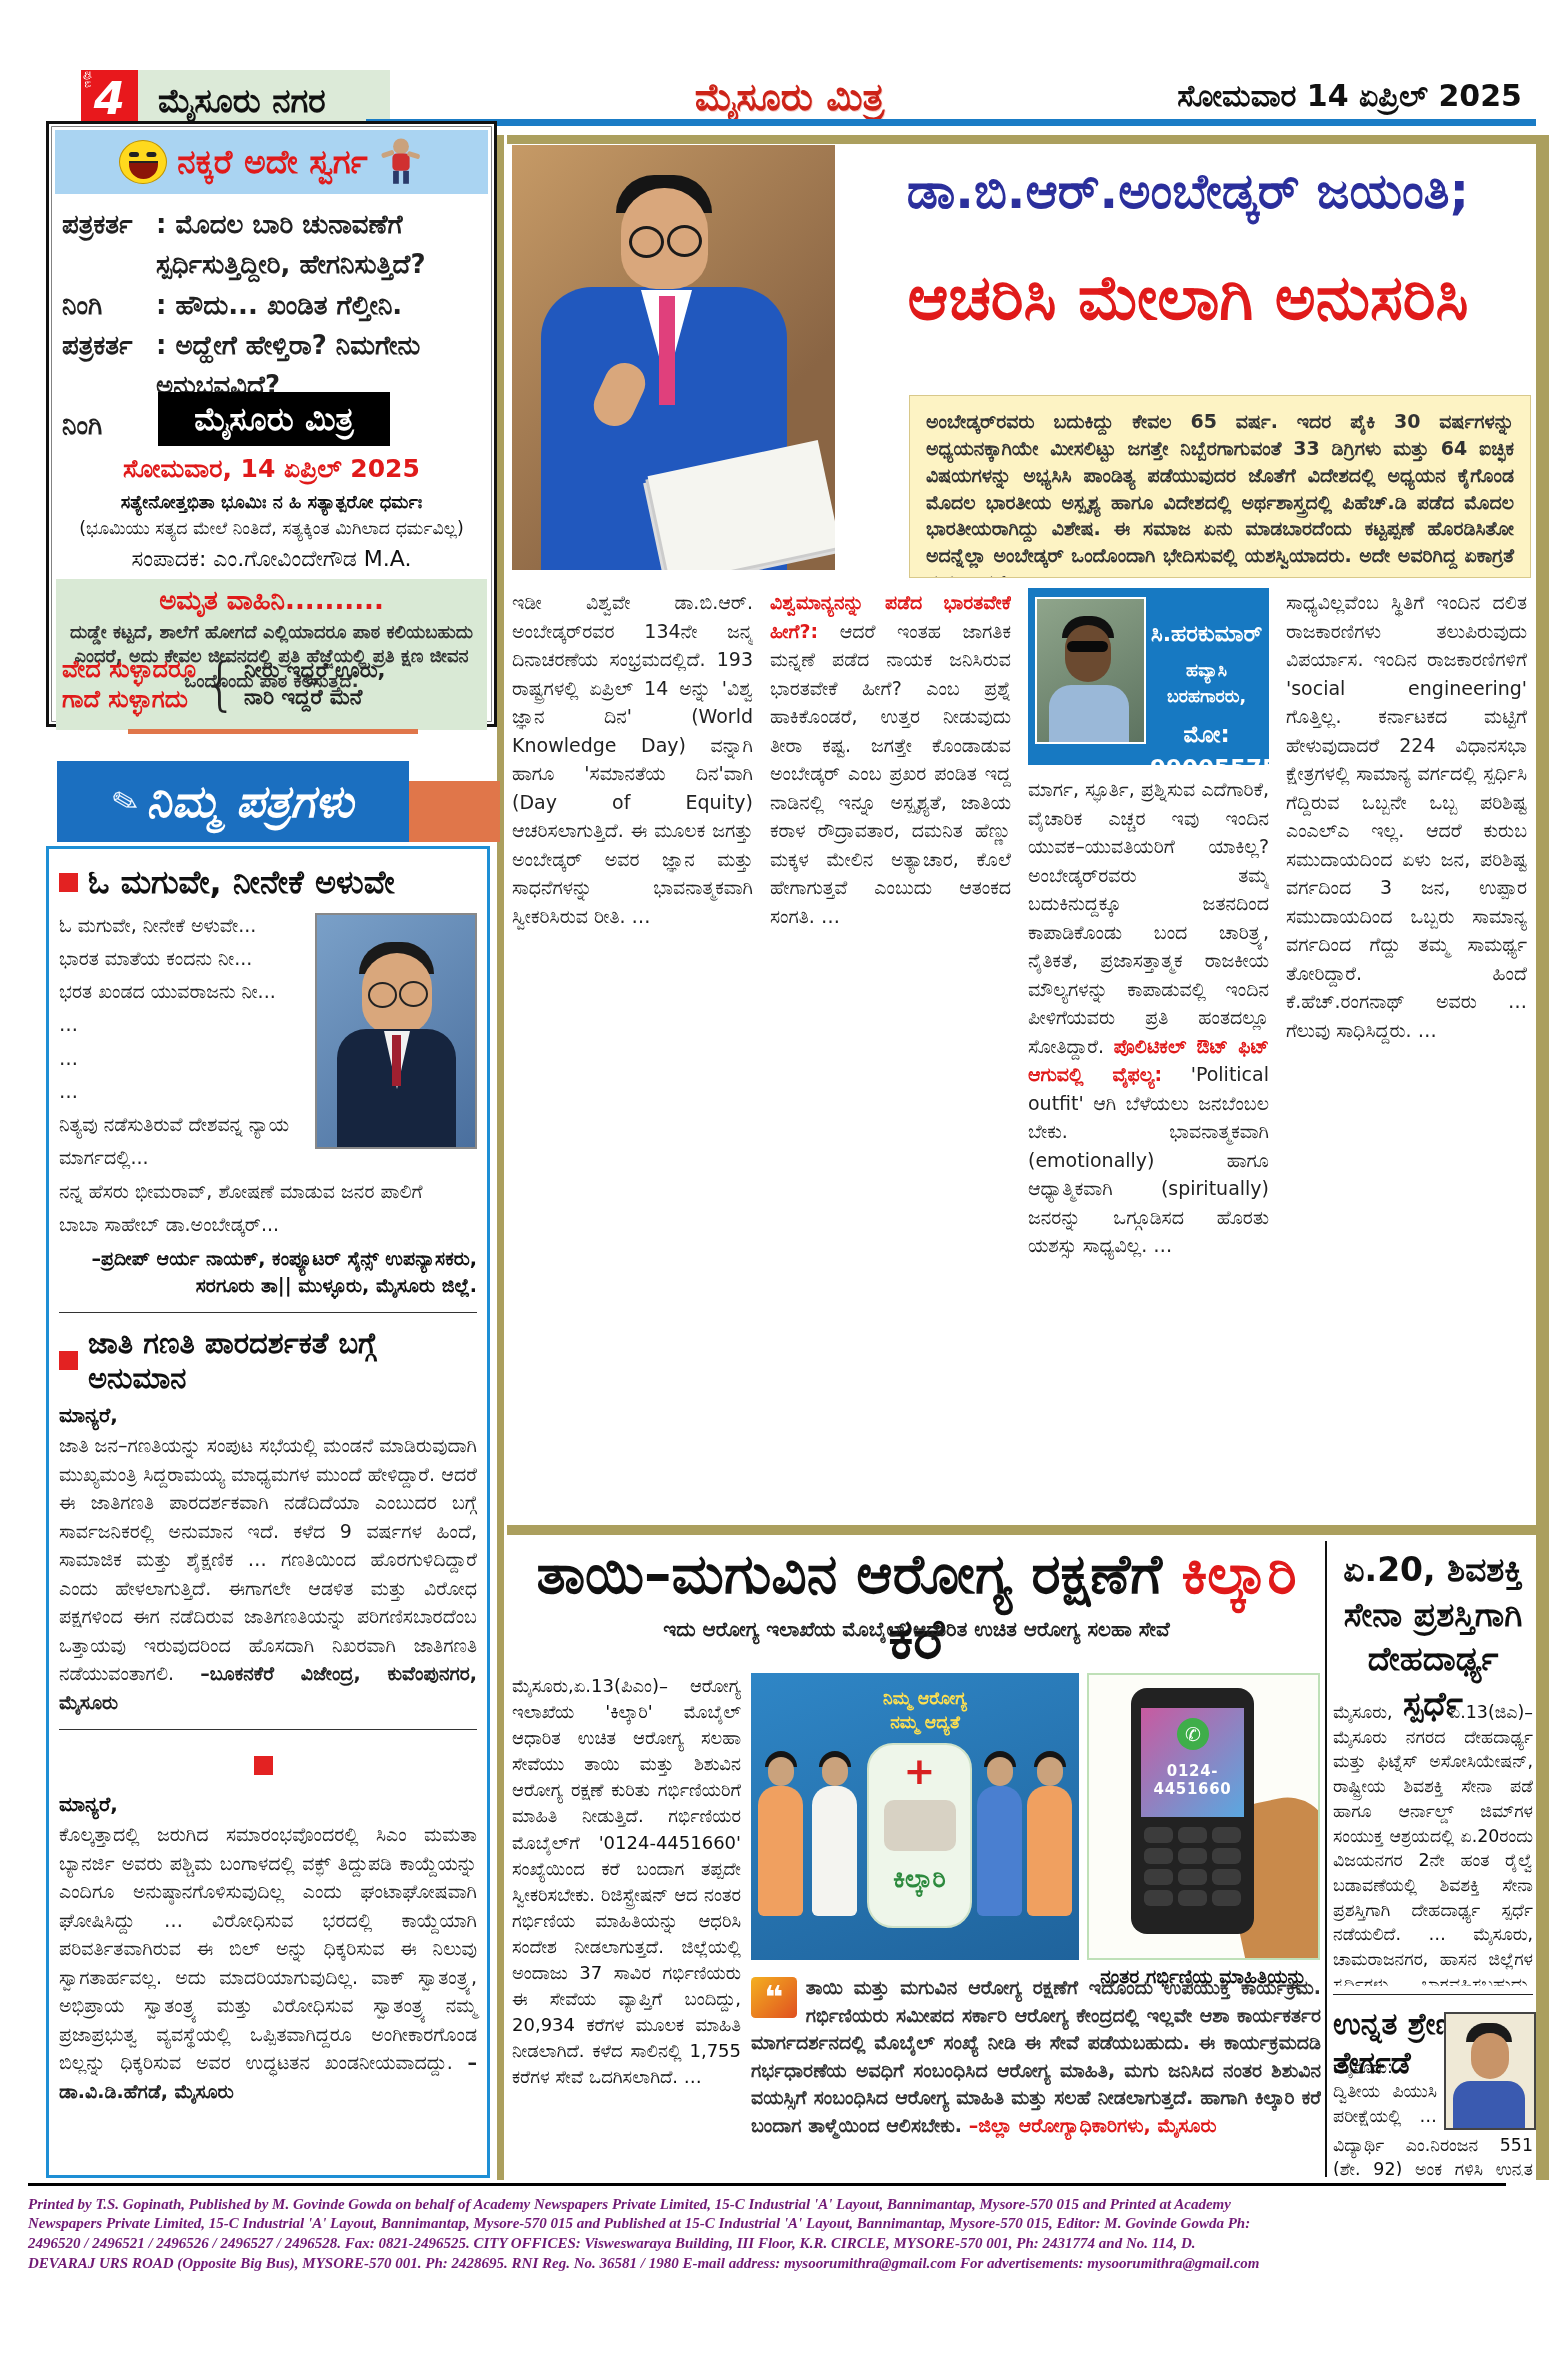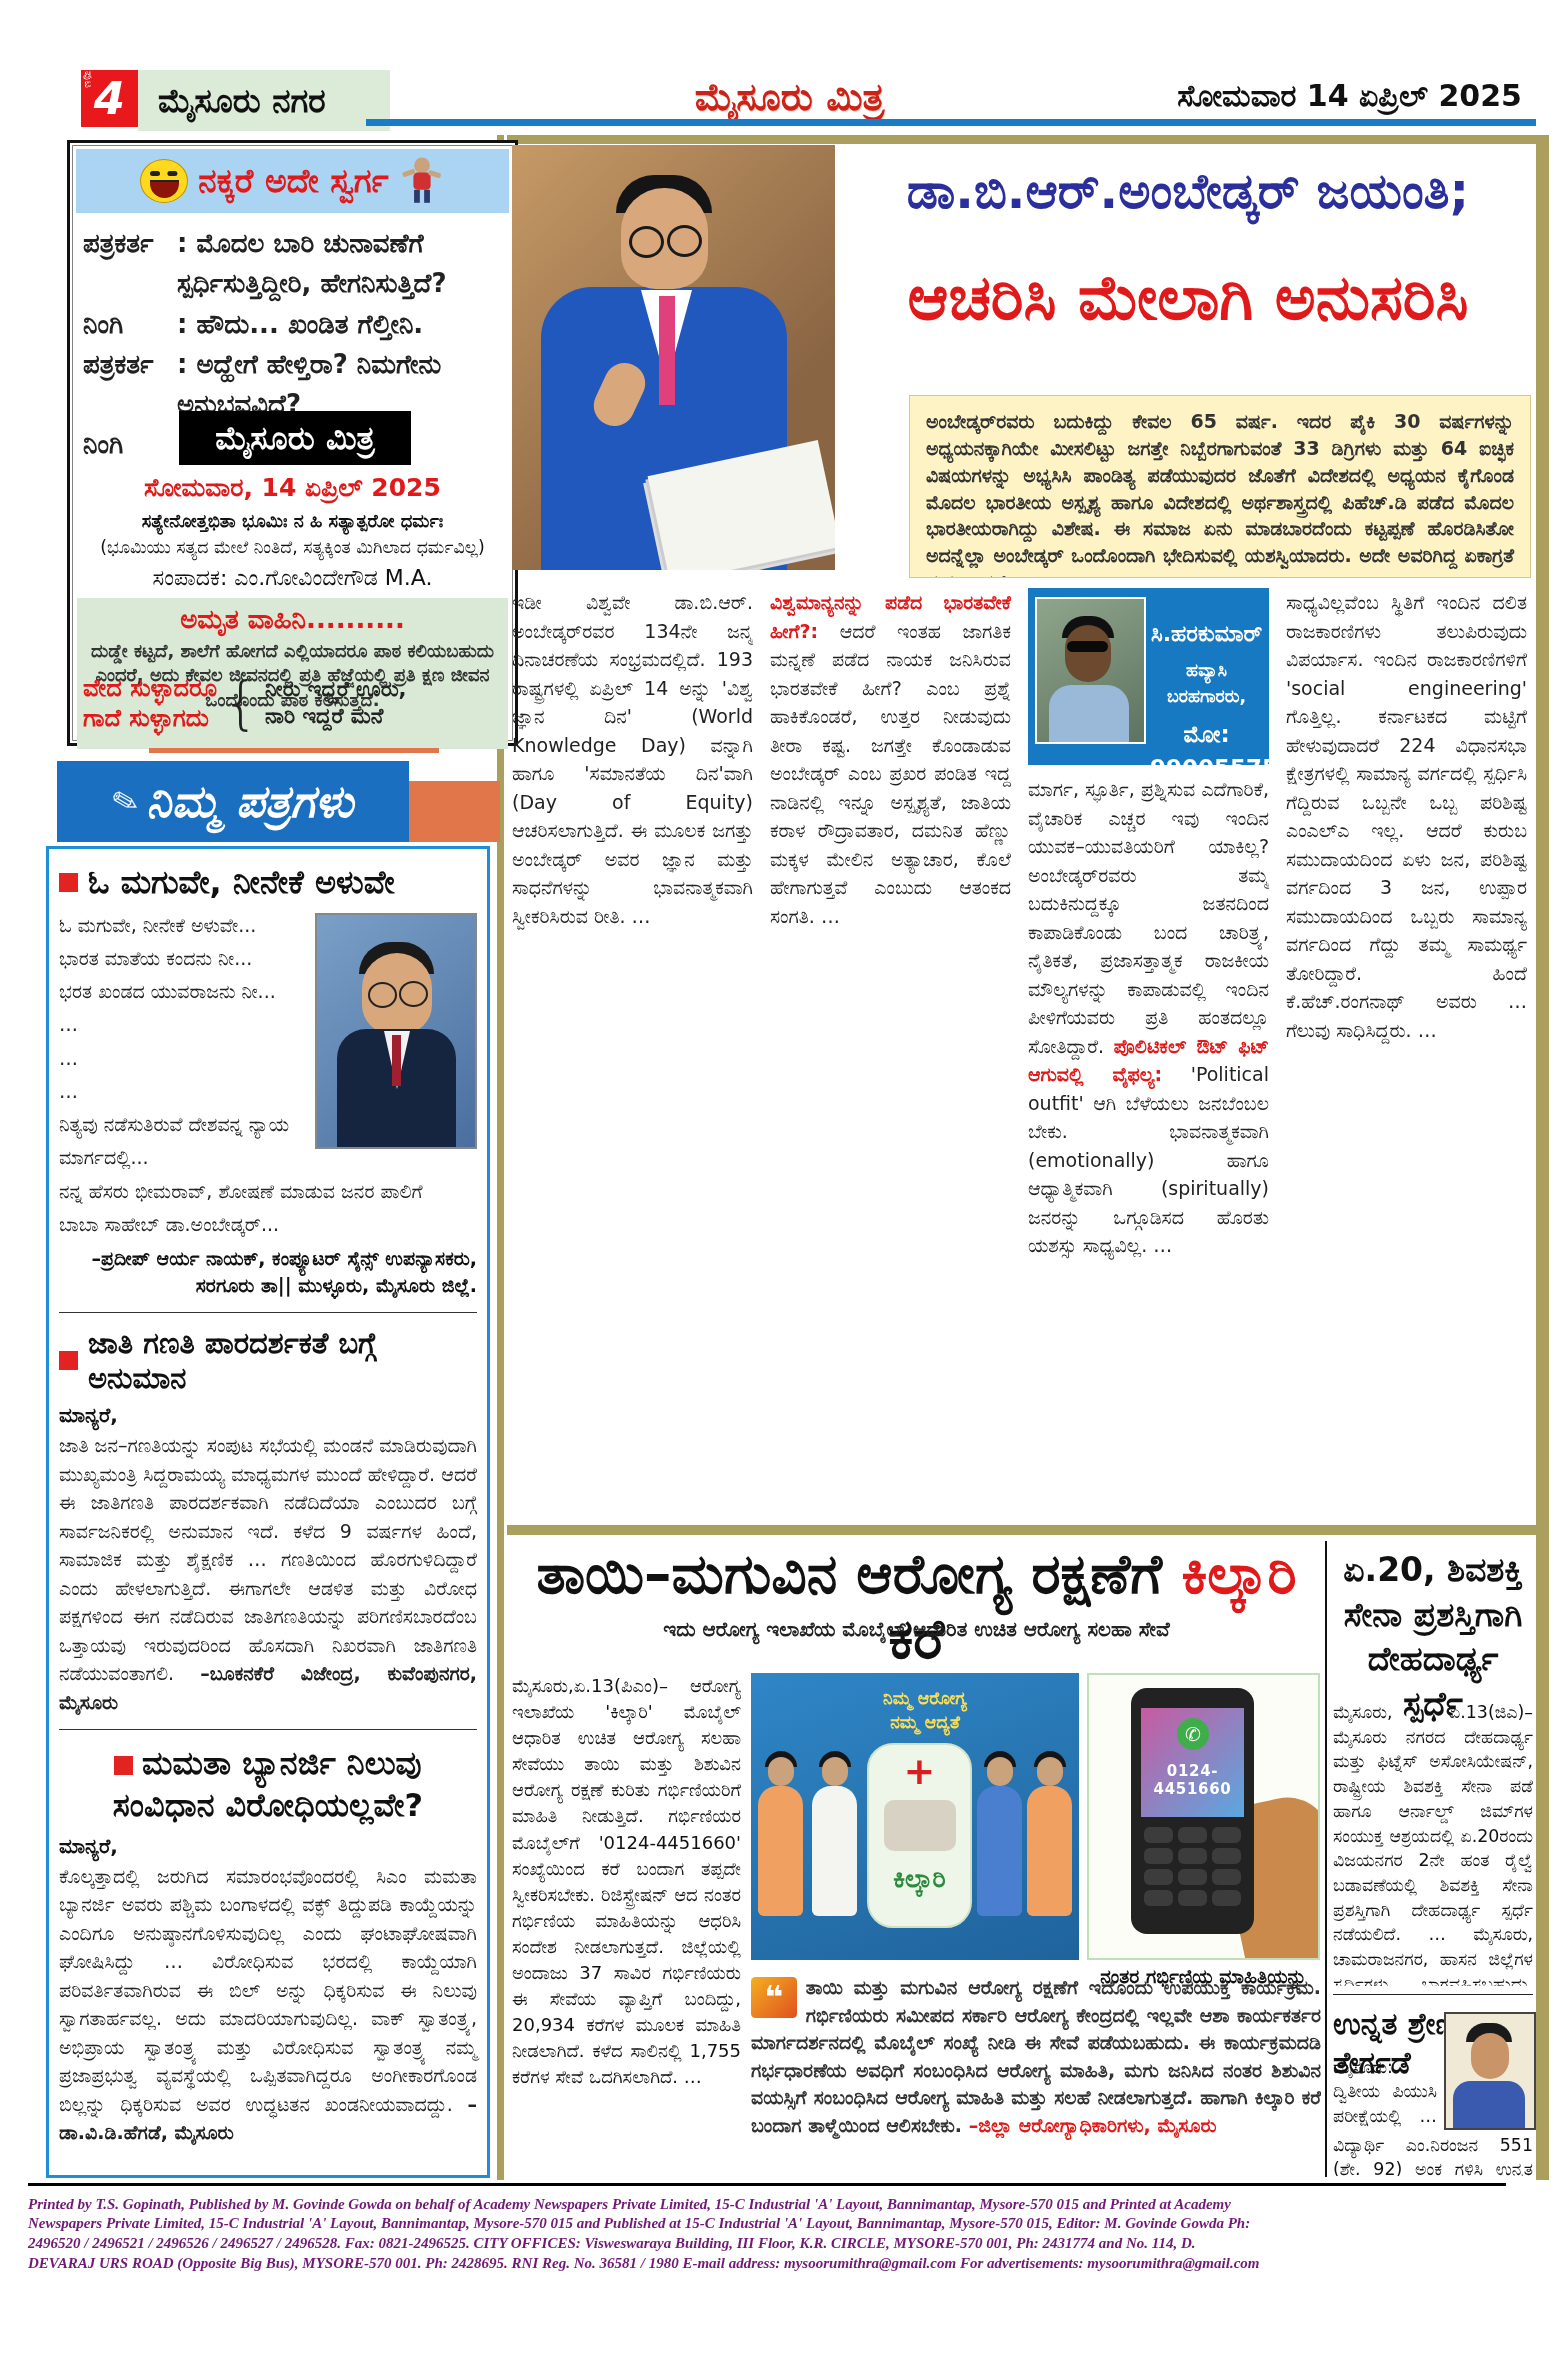--- a/index.html
+++ b/index.html
@@ -12,21 +12,21 @@
   .pg-label{position:absolute;left:1.4px;top:1.4px;font-size:11px;color:#fff;writing-mode:vertical-rl;letter-spacing:0.7px;}
   .pg-num{position:absolute;left:0;top:0;width:100%;height:100%;display:flex;align-items:center;justify-content:center;
           color:#fff;font-size:45px;font-weight:bold;font-style:italic;}
   .pg-section{position:absolute;left:138px;top:70px;width:232px;height:61px;background:var(--header-green-bg,#dcead8);
           display:flex;align-items:center;padding-left:20px;font-size:33px;font-weight:bold;color:#111;}
   .masthead-top{position:absolute;left:630px;top:75px;width:319px;text-align:center;font-size:38px;font-weight:bold;
           color:var(--masthead-red,#cc2318);text-shadow:0.7px 0.7px 0 #f8c8c0;}
   .hdr-date{position:absolute;left:1116px;top:78px;width:406px;text-align:right;font-size:30px;font-weight:bold;}
   .hdr-rule{position:absolute;left:366px;top:119px;width:1170px;height:7.2px;background:var(--rule-blue,#1a7cc6);}
   
-  .joke-box{position:absolute;left:46px;top:140px;width:445px;height:600px;border:3.6px solid #111;box-shadow:inset 0 0 0 2.2px #fff,inset 0 0 0 2.9px #555;background:#fff;margin-left:21px;}
+  .joke-box{position:absolute;left:46px;top:121px;width:445px;height:600px;border:3.6px solid #111;box-shadow:inset 0 0 0 2.2px #fff,inset 0 0 0 2.9px #555;background:#fff;}
   .joke-head{position:absolute;left:5.8px;top:5.8px;right:5.8px;height:64px;background:var(--joke-header-blue,#aad4f2);
           display:flex;align-items:center;justify-content:center;gap:10px;}
   .joke-title{font-size:33px;font-weight:bold;color:var(--headline-red,#d8201d);}
   .emoji-face{width:46px;height:42px;border-radius:50%;background:#ffd91e;border:1.4px solid #bf9200;position:relative;flex:0 0 auto;}
   .emoji-face:before{content:"";position:absolute;left:8.7px;top:11.6px;width:10px;height:4.3px;border-radius:4.3px;background:#222;box-shadow:17.4px 0 0 #222;}
   .emoji-face:after{content:"";position:absolute;left:8.7px;top:20px;width:29px;height:16px;border-radius:0 0 29px 29px;background:#8c1408;border-top:2.9px solid #222;}
   .cartoon-svg{flex:0 0 auto;}
   .joke-dialog{position:absolute;left:13px;top:80px;right:10px;}
   .drow{display:flex;font-size:26px;line-height:1.55;font-weight:bold;color:#222;}
   .spk{width:94px;flex:0 0 auto;}
@@ -252,22 +252,21 @@
     <hr class="lt-hr">
     <div class="lt-title">
       <span class="redsq"></span>
       <span style="font-size:29px">ಜಾತಿ ಗಣತಿ ಪಾರದರ್ಶಕತೆ ಬಗ್ಗೆ ಅನುಮಾನ</span>
     </div>
     <div class="lt-salut">ಮಾನ್ಯರೆ,</div>
     <div class="lt-body">
       <span>ಜಾತಿ ಜನ–ಗಣತಿಯನ್ನು ಸಂಪುಟ ಸಭೆಯಲ್ಲಿ ಮಂಡನೆ ಮಾಡಿರುವುದಾಗಿ ಮುಖ್ಯಮಂತ್ರಿ ಸಿದ್ದರಾಮಯ್ಯ ಮಾಧ್ಯಮಗಳ ಮುಂದೆ ಹೇಳಿದ್ದಾರೆ. ಆದರೆ ಈ ಜಾತಿಗಣತಿ ಪಾರದರ್ಶಕವಾಗಿ ನಡೆದಿದೆಯಾ ಎಂಬುದರ ಬಗ್ಗೆ ಸಾರ್ವಜನಿಕರಲ್ಲಿ ಅನುಮಾನ ಇದೆ. ಕಳೆದ 9 ವರ್ಷಗಳ ಹಿಂದೆ, ಸಾಮಾಜಿಕ ಮತ್ತು ಶೈಕ್ಷಣಿಕ … ಗಣತಿಯಿಂದ ಹೊರಗುಳಿದಿದ್ದಾರೆ ಎಂದು ಹೇಳಲಾಗುತ್ತಿದೆ. ಈಗಾಗಲೇ ಆಡಳಿತ ಮತ್ತು ವಿರೋಧ ಪಕ್ಷಗಳಿಂದ ಈಗ ನಡೆದಿರುವ ಜಾತಿಗಣತಿಯನ್ನು ಪರಿಗಣಿಸಬಾರದೆಂಬ ಒತ್ತಾಯವು ಇರುವುದರಿಂದ ಹೊಸದಾಗಿ ನಿಖರವಾಗಿ ಜಾತಿಗಣತಿ ನಡೆಯುವಂತಾಗಲಿ. </span><span class="sig-inline">–ಬೂಕನಕೆರೆ ವಿಜೇಂದ್ರ, ಕುವೆಂಪುನಗರ, ಮೈಸೂರು</span>
     </div>
     <hr class="lt-hr">
-    <div class="lt-title-center"><span class="redsq"></span><span style="white-space:pre-line;">ಮಮತಾ ಬ್ಯಾನರ್ಜಿ ನಿಲುವು
-ಸಂವಿಧಾನ ವಿರೋಧಿಯಲ್ಲವೇ?</span></div>
+    <div class="lt-title-center"><span class="redsq"></span></div>
     <div class="lt-salut">ಮಾನ್ಯರೆ,</div>
     <div class="lt-body">
       <span>ಕೊಲ್ಕತ್ತಾದಲ್ಲಿ ಜರುಗಿದ ಸಮಾರಂಭವೊಂದರಲ್ಲಿ ಸಿಎಂ ಮಮತಾ ಬ್ಯಾನರ್ಜಿ ಅವರು ಪಶ್ಚಿಮ ಬಂಗಾಳದಲ್ಲಿ ವಕ್ಫ್ ತಿದ್ದುಪಡಿ ಕಾಯ್ದೆಯನ್ನು ಎಂದಿಗೂ ಅನುಷ್ಠಾನಗೊಳಿಸುವುದಿಲ್ಲ ಎಂದು ಘಂಟಾಘೋಷವಾಗಿ ಘೋಷಿಸಿದ್ದು … ವಿರೋಧಿಸುವ ಭರದಲ್ಲಿ ಕಾಯ್ದೆಯಾಗಿ ಪರಿವರ್ತಿತವಾಗಿರುವ ಈ ಬಿಲ್ ಅನ್ನು ಧಿಕ್ಕರಿಸುವ ಈ ನಿಲುವು ಸ್ವಾಗತಾರ್ಹವಲ್ಲ. ಅದು ಮಾದರಿಯಾಗುವುದಿಲ್ಲ. ವಾಕ್ ಸ್ವಾತಂತ್ರ್ಯ, ಅಭಿಪ್ರಾಯ ಸ್ವಾತಂತ್ರ್ಯ ಮತ್ತು ವಿರೋಧಿಸುವ ಸ್ವಾತಂತ್ರ್ಯ ನಮ್ಮ ಪ್ರಜಾಪ್ರಭುತ್ವ ವ್ಯವಸ್ಥೆಯಲ್ಲಿ ಒಪ್ಪಿತವಾಗಿದ್ದರೂ ಅಂಗೀಕಾರಗೊಂಡ ಬಿಲ್ಲನ್ನು ಧಿಕ್ಕರಿಸುವ ಅವರ ಉದ್ಧಟತನ ಖಂಡನೀಯವಾದದ್ದು. </span><span class="sig-inline">–ಡಾ.ವಿ.ಡಿ.ಹೆಗಡೆ, ಮೈಸೂರು</span>
     </div>
   </div>
 
   <div class="amb-photo">
     <div class="amb-suit"></div>
     <div class="amb-shirt"></div>
     <div class="amb-tie"></div>

